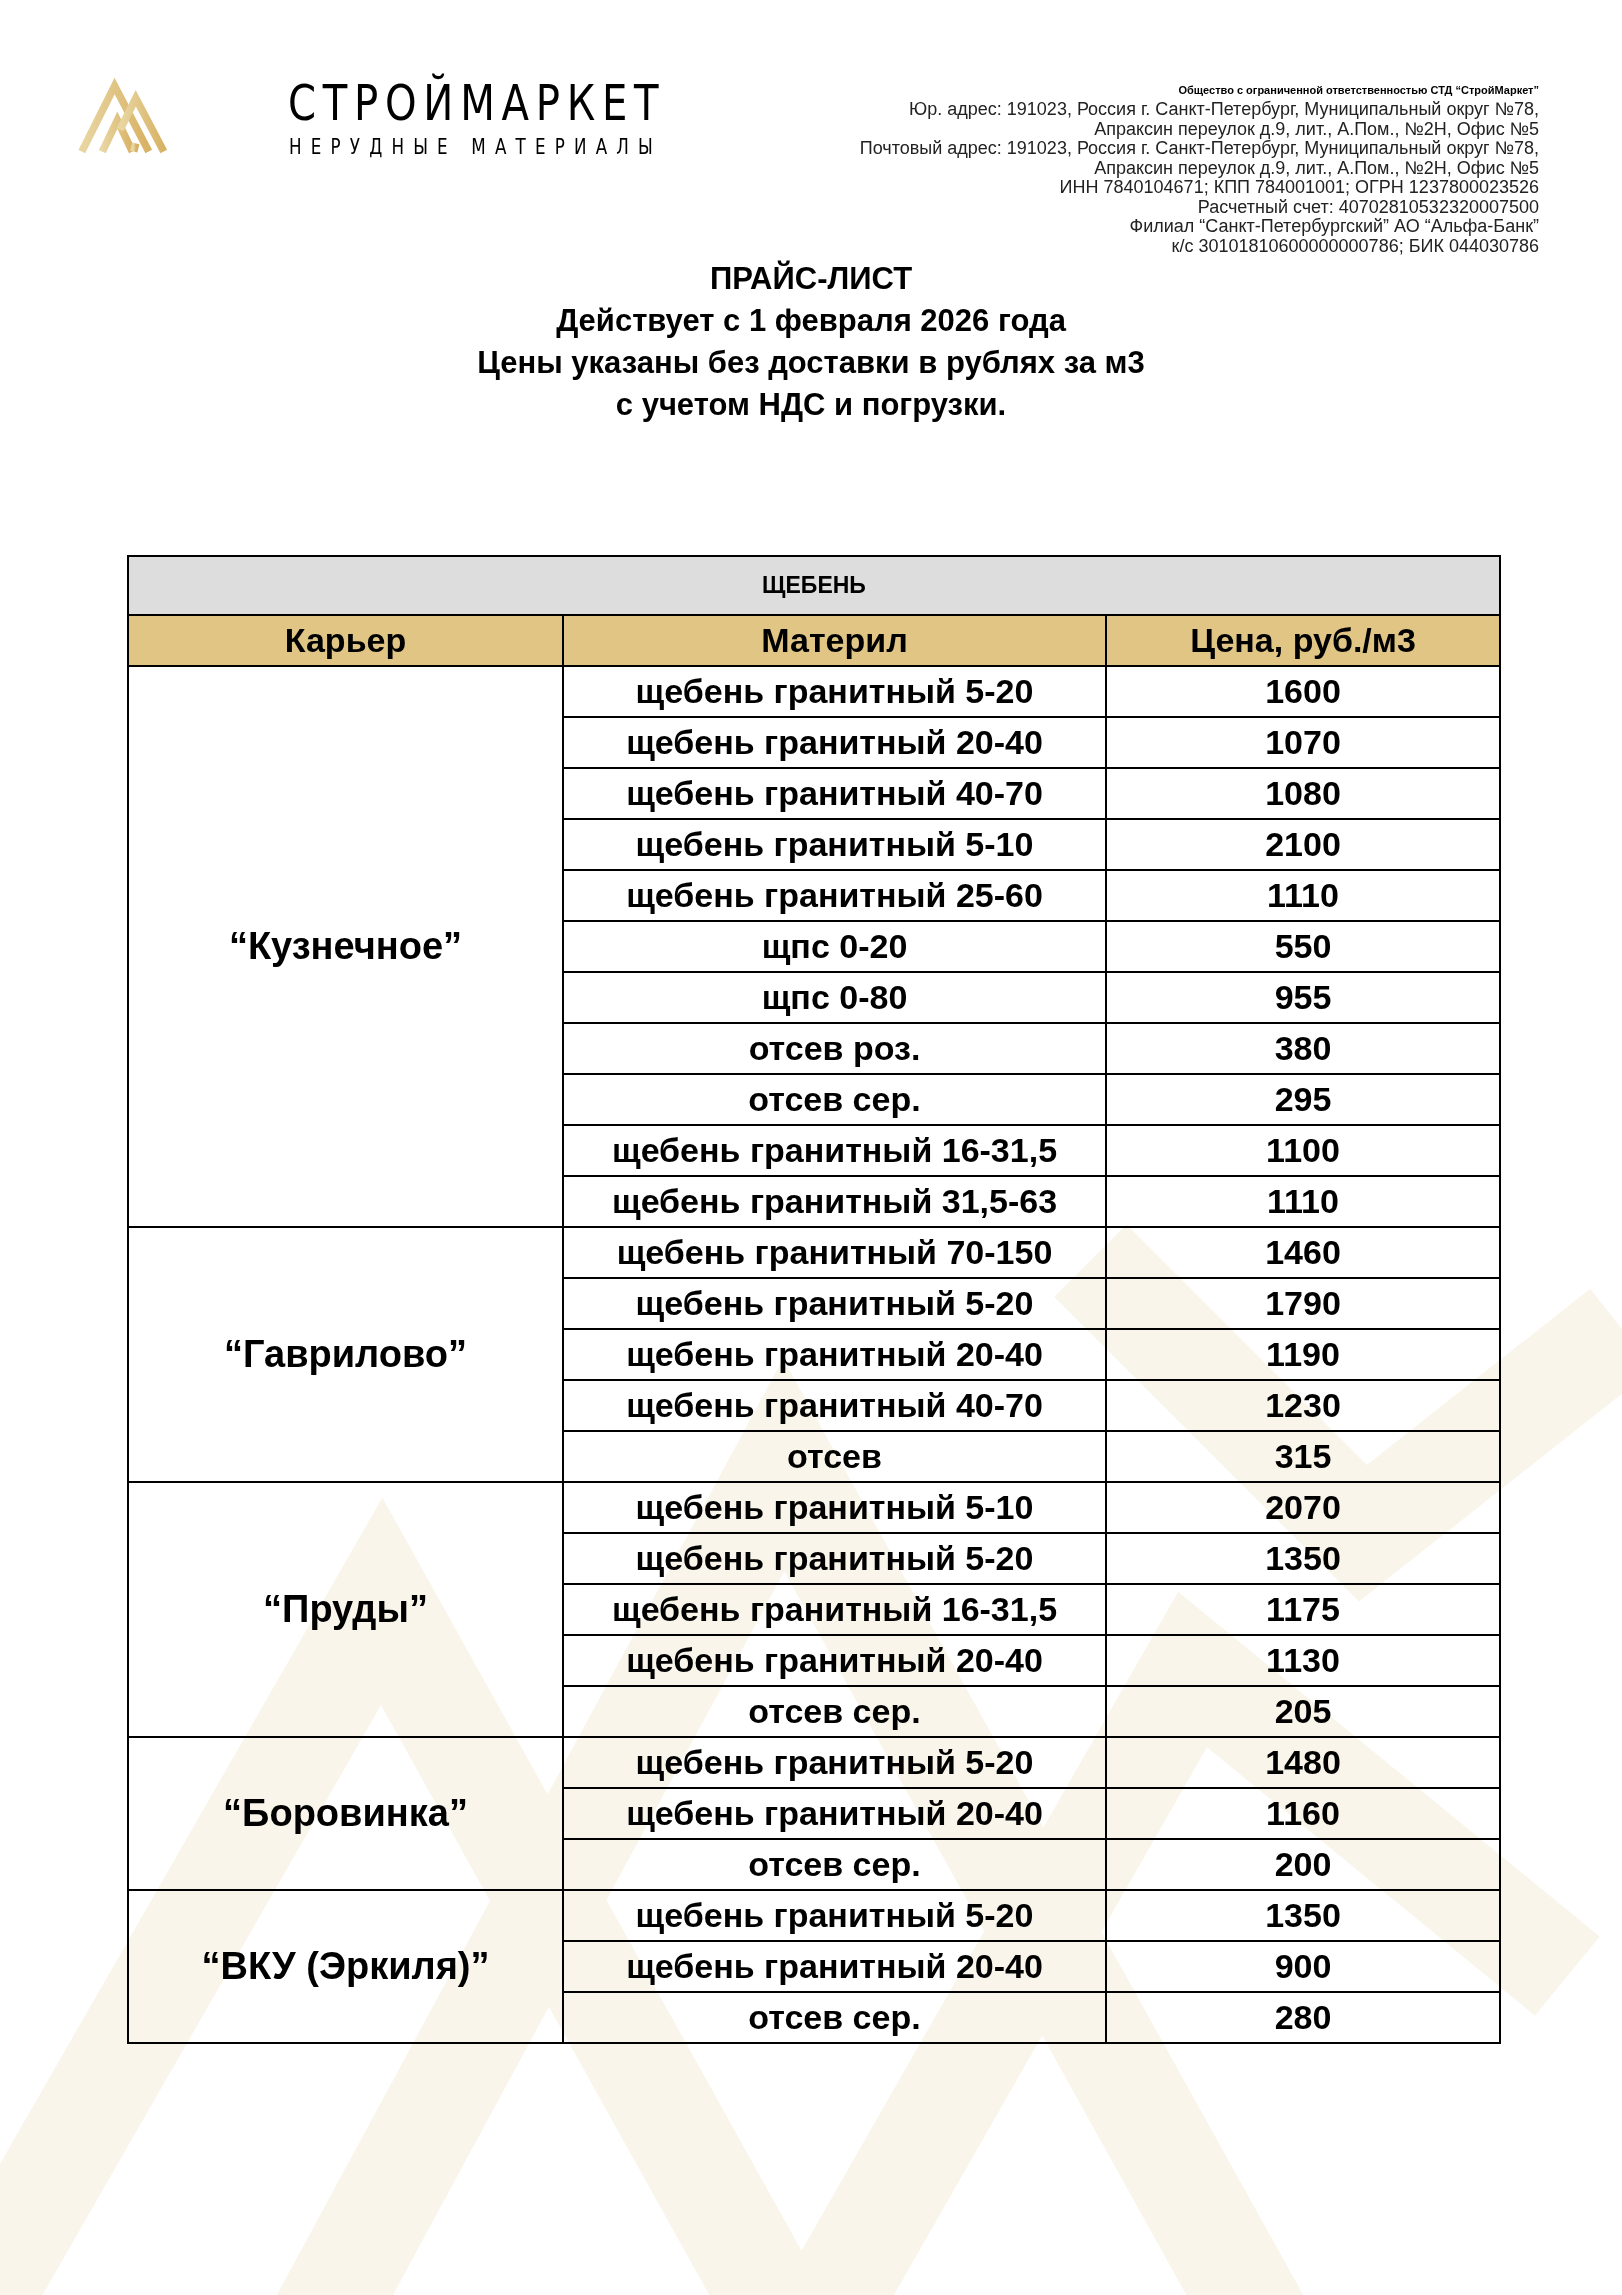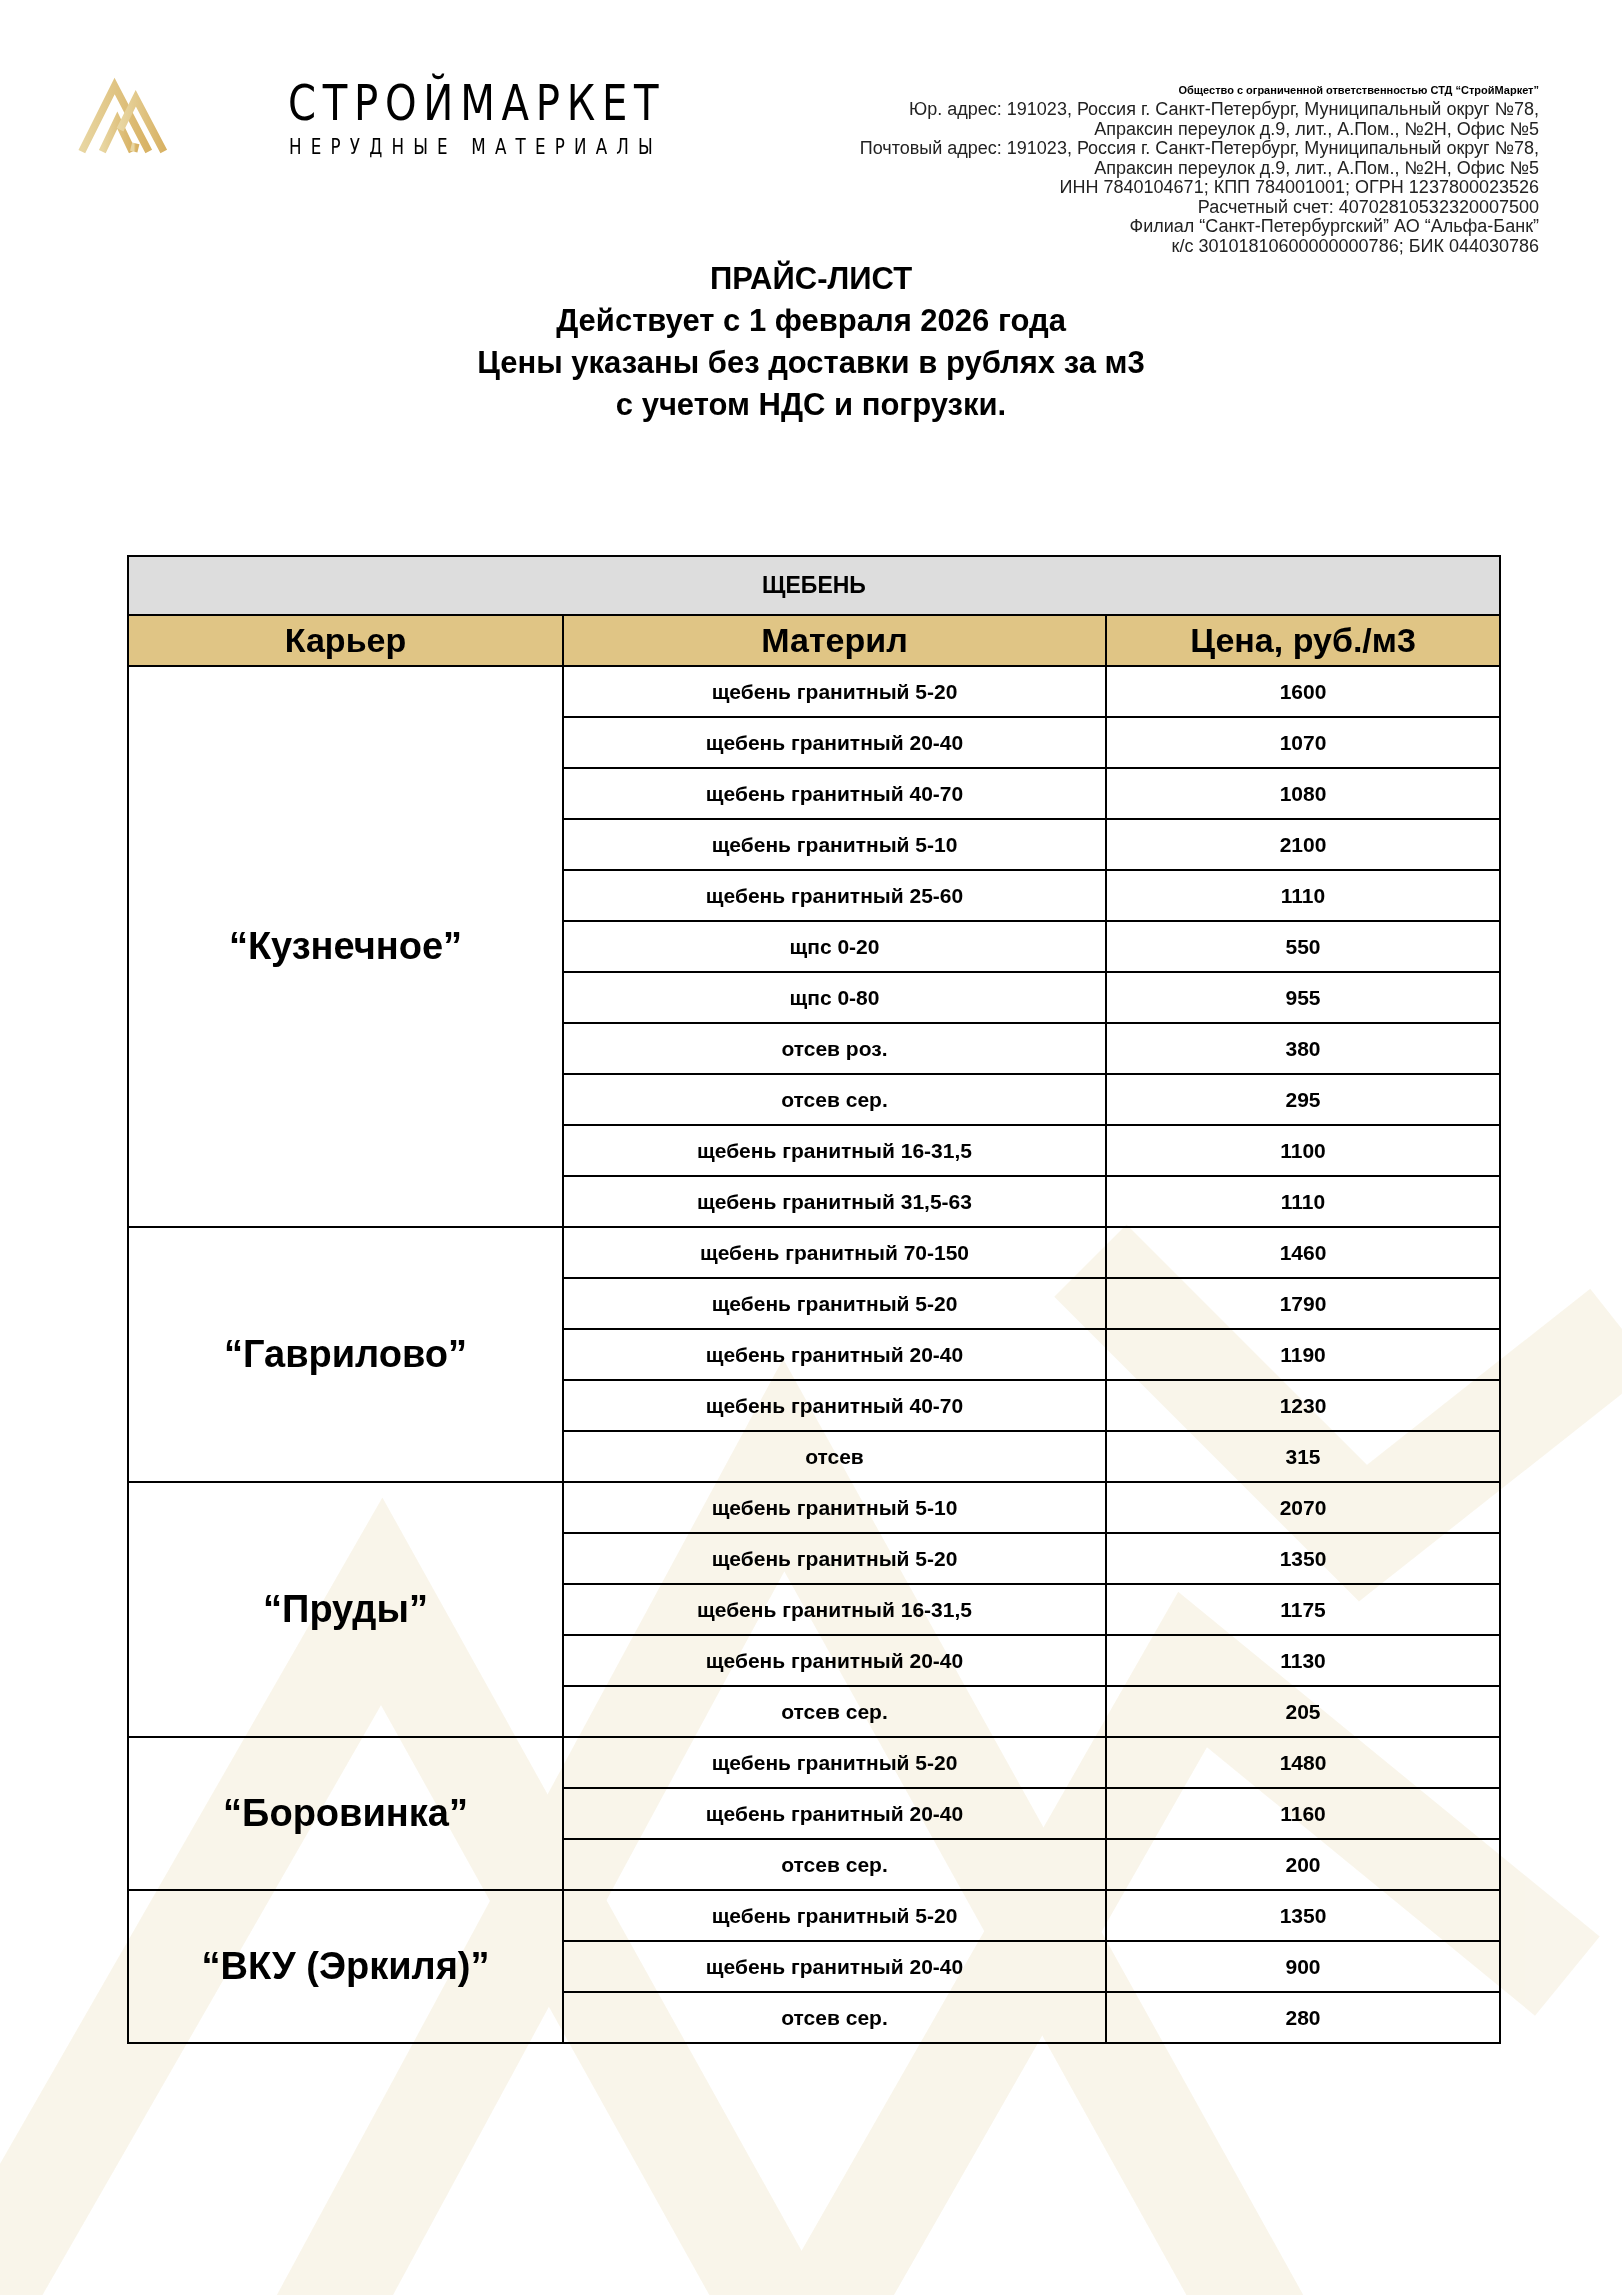--- a/index.html
+++ b/index.html
@@ -45,21 +45,21 @@
   table.price th, table.price td {
     border: 2.7px solid #000; text-align: center; vertical-align: middle;
     padding: 0; font-weight: bold; background: transparent;
   }
   table.price th.section {
     background: #dddddd; height: 57px; font-size: 23px;
   }
   table.price th.colhead {
     background: #e0c585; height: 49px; font-size: 34px; font-weight: bold;
   }
-  table.price td { height: 49px; font-size: 21px; }
+  table.price td { height: 49px; font-size: 34px; }
   table.price td.quarry { font-size: 38px; }
   table.price td.mat { }
   table.price td.price { }
 </style>
 </head>
 <body>
 
 <svg class="watermark" viewBox="0 0 2380 3368" xmlns="http://www.w3.org/2000/svg">
   <g fill="none" stroke="#f8f3e6" stroke-width="150" stroke-linejoin="miter" opacity="0.8">
     <polyline points="-100,3500 560,2350 1200,3500"></polyline>

